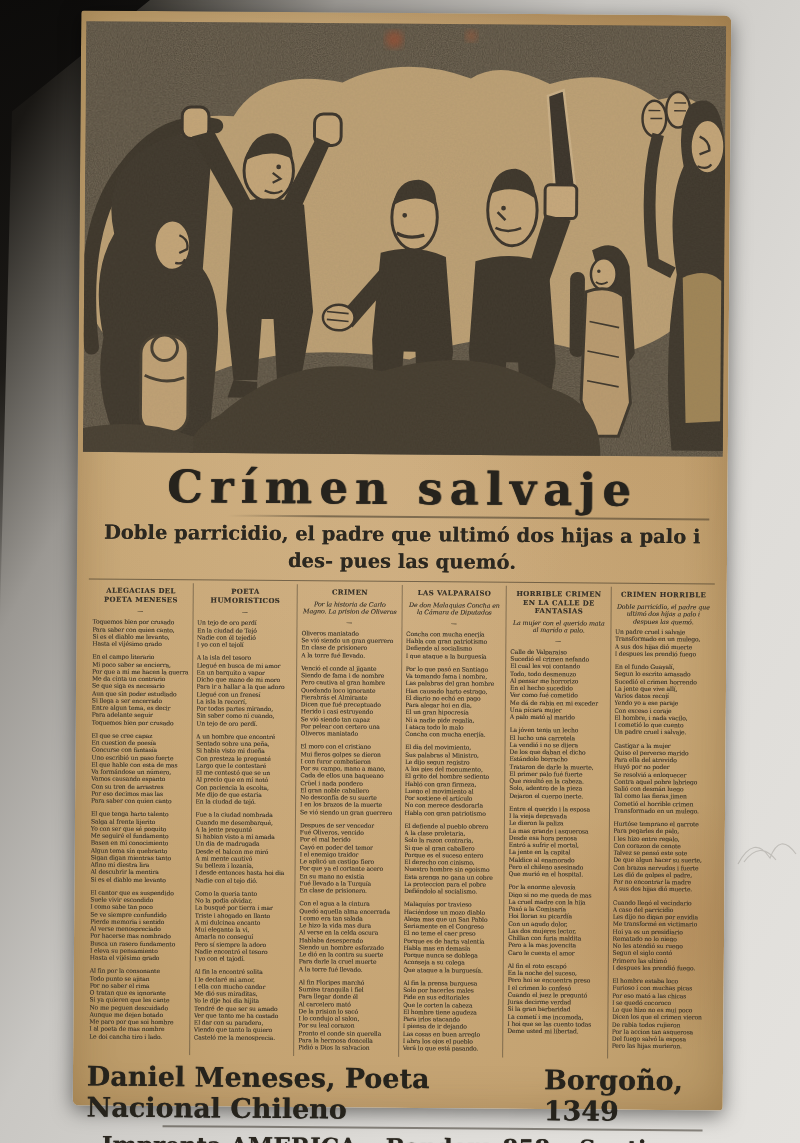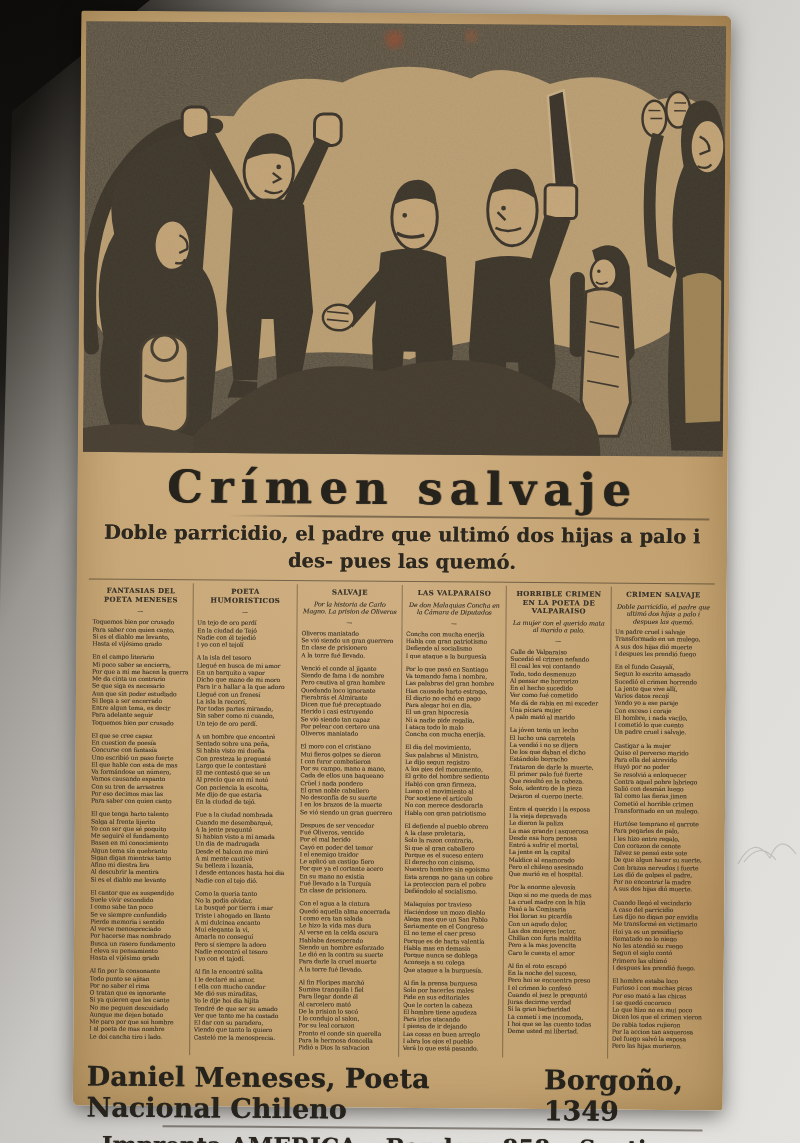--- a/index.html
+++ b/index.html
@@ -172,21 +172,21 @@
     </svg>
 
     
     <h1 class="main-title">Crímen salvaje</h1>
     <div class="title-rule"></div>
     <div class="subtitle">Doble parricidio, el padre que ultimó dos hijas a palo i des- pues las quemó.</div>
 
     
     <div class="columns">
         <div class="col">
-          <div class="col-title">FANTASIAS DEL POETA MENESES</div>
+          <div class="col-title">ALEGACIAS DEL POETA MENESES</div>
           <div class="col-dash">—</div>
           <div class="stanza">
             <div class="vline">Toquemos bien por crusado</div>
             <div class="vline">Para saber con quien canto,</div>
             <div class="vline">Si es el diablo me levanto,</div>
             <div class="vline">Hasta el vijésimo grado</div>
           </div>
           <div class="stanza">
             <div class="vline">En el campo literario</div>
             <div class="vline">Mi poco saber se encierra,</div>
@@ -312,21 +312,21 @@
             <div class="vline">Me dió sus miraditas,</div>
             <div class="vline">Yo le dije hoi dia hijita</div>
             <div class="vline">Tendré de que ser su amado</div>
             <div class="vline">Ver que tanto me ha costado</div>
             <div class="vline">El dar con su paradero,</div>
             <div class="vline">Viendo que tanto la quiero</div>
             <div class="vline">Casteló me la menosprecia.</div>
           </div>
         </div>
         <div class="col">
-          <div class="col-title">SALVAJE</div>
+          <div class="col-title">CRIMEN</div>
           <div class="col-sub">Por la historia de Carlo Magno. La prision de Oliveros</div>
           <div class="col-dash">—</div>
           <div class="stanza">
             <div class="vline">Oliveros maniatado</div>
             <div class="vline">Se vió siendo un gran guerrero</div>
             <div class="vline">En clase de prisionero</div>
             <div class="vline">A la torre fué llevado.</div>
           </div>
           <div class="stanza">
             <div class="vline">Venció el conde al jigante</div>
@@ -454,21 +454,21 @@
             <div class="vline">Que le corten la cabeza</div>
             <div class="vline">El hombre tiene agudeza</div>
             <div class="vline">Para irlos atacando</div>
             <div class="vline">I piensa de ir dejando</div>
             <div class="vline">Las cosas en buen arreglo</div>
             <div class="vline">I abra los ojos el pueblo</div>
             <div class="vline">Verá lo que está pasando.</div>
           </div>
         </div>
         <div class="col">
-          <div class="col-title">HORRIBLE CRIMEN EN LA POETA DE VALPARAISO</div>
+          <div class="col-title">HORRIBLE CRIMEN EN LA CALLE DE FANTASIAS</div>
           <div class="col-sub">La mujer con el querido mata al marido a palo.</div>
           <div class="col-dash">—</div>
           <div class="stanza">
             <div class="vline">Calle de Valparaiso</div>
             <div class="vline">Sucedió el crimen nefando</div>
             <div class="vline">El cual les voi contando</div>
             <div class="vline">Todo, todo desmenuzo</div>
             <div class="vline">Al pensar me horrorizo</div>
             <div class="vline">En el hecho sucedido</div>
             <div class="vline">Ver como fué cometido</div>
@@ -519,21 +519,21 @@
             <div class="vline">I el crimen lo confesó</div>
             <div class="vline">Cuando el juez le preguntó</div>
             <div class="vline">Juras decirme verdad</div>
             <div class="vline">Si la gran barbaridad</div>
             <div class="vline">La cometí i me incomoda,</div>
             <div class="vline">I hoi que se las cuento todas</div>
             <div class="vline">Deme usted mi libertad.</div>
           </div>
         </div>
         <div class="col">
-          <div class="col-title">CRIMEN SALVAJE</div>
+          <div class="col-title">CRIMEN HORRIBLE</div>
           <div class="col-sub">Doble parricidio, el padre que ultimó dos hijas a palo i despues las quemó.</div>
           <div class="stanza">
             <div class="vline">Un padre cruel i salvaje</div>
             <div class="vline">Transformado en un mulego,</div>
             <div class="vline">A sus dos hijas dió muerte</div>
             <div class="vline">I despues les prendió fuego</div>
           </div>
           <div class="stanza">
             <div class="vline">En el fundo Guayalí,</div>
             <div class="vline">Segun lo escrito amasado</div>

